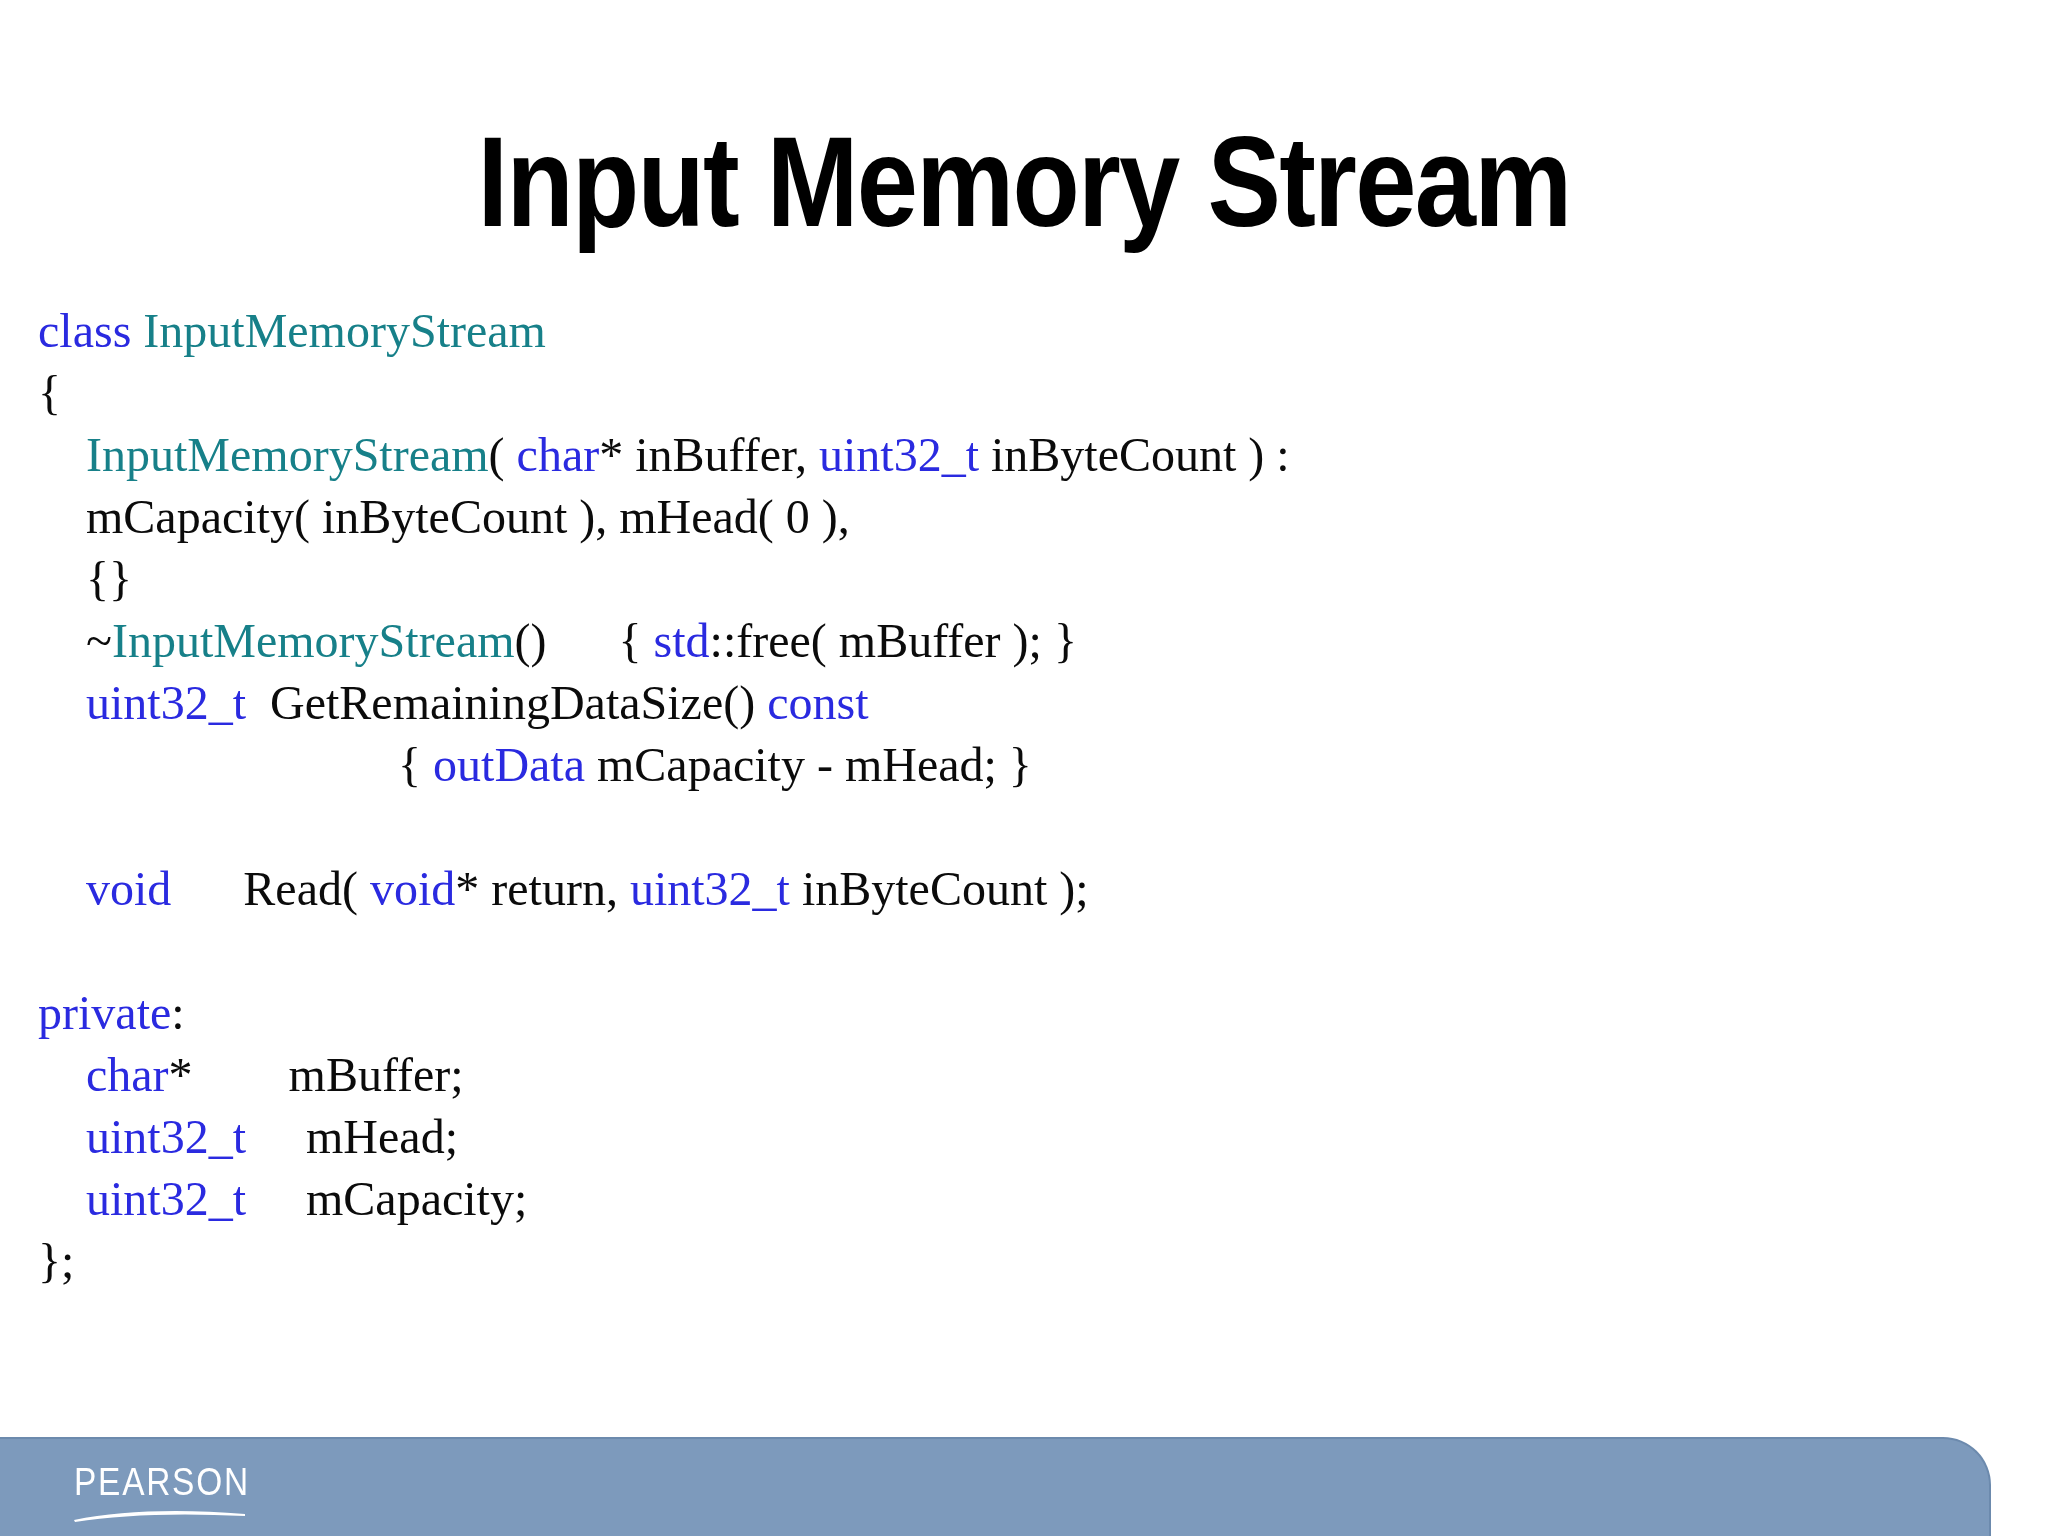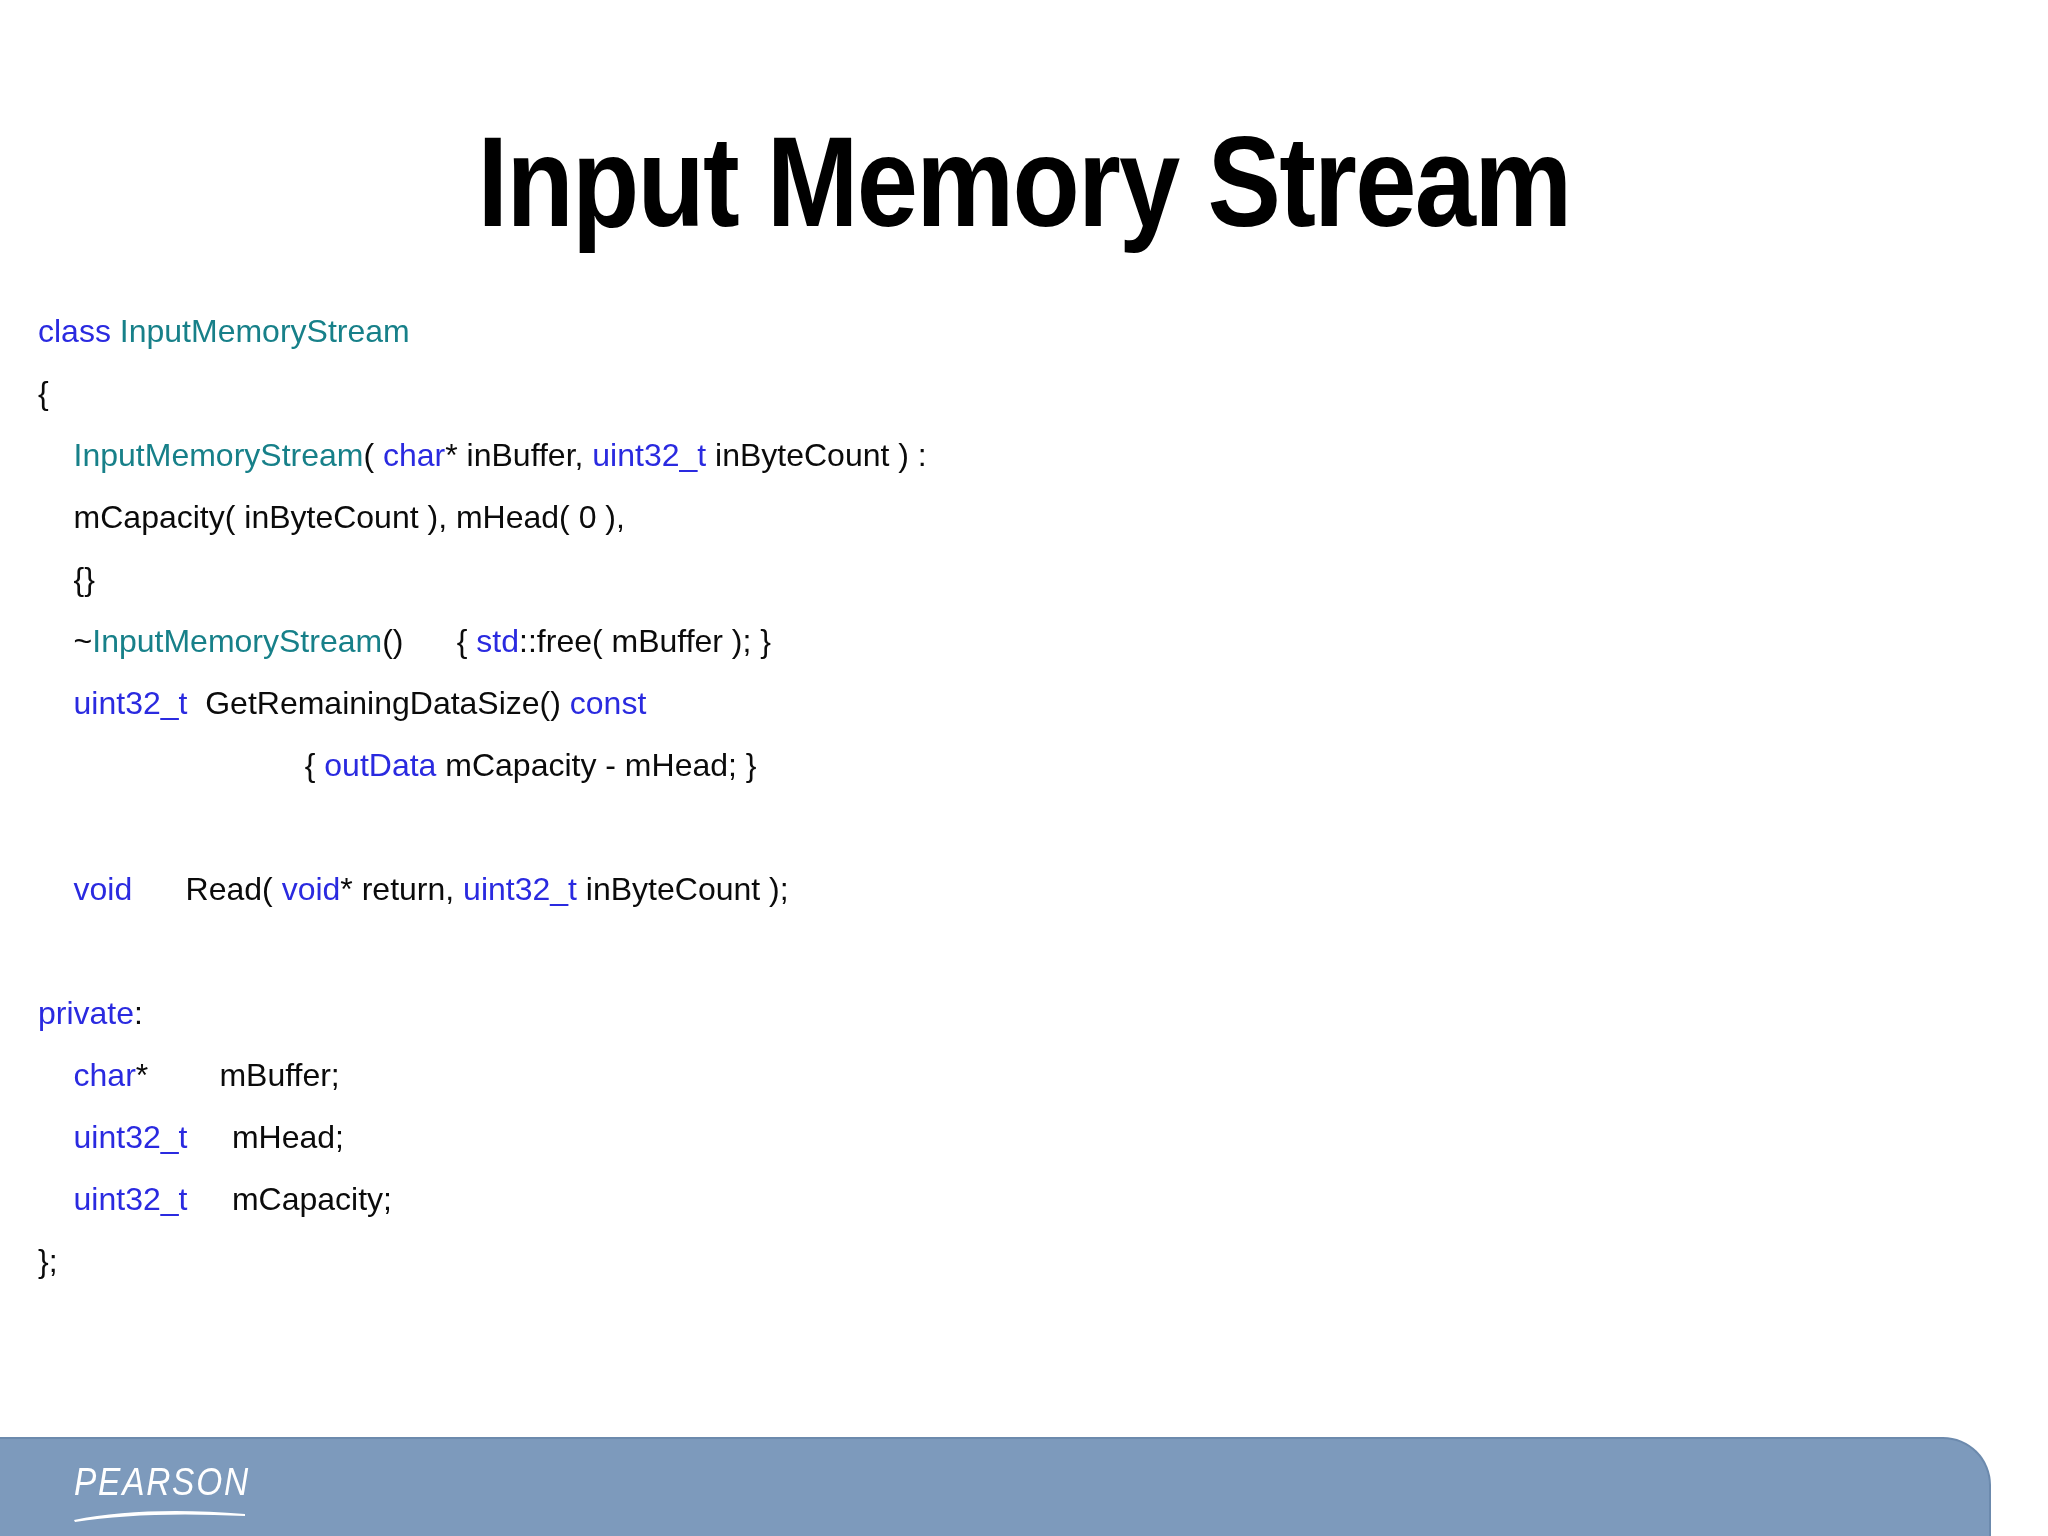--- a/index.html
+++ b/index.html
@@ -30,22 +30,22 @@
     color: #000000;
     letter-spacing: -2px;
     transform: scaleX(0.86);
     transform-origin: 50% 50%;
     white-space: nowrap;
   }
   .code {
     position: absolute;
     top: 300px;
     left: 38px;
-    font-family: Liberation Sans, sans-serif;
-    font-size: 32px;
+    font-family: Liberation Serif, serif;
+    font-size: 48px;
     line-height: 62px;
     color: var(--plain, #0b0b0b);
   }
   .code-line {
     white-space: pre;
     height: 62px;
   }
   .code-line span.k { color: var(--kw, #2a2ae0); }
   .code-line span.t { color: var(--type, #178089); }
   .code-line span.p { color: var(--plain, #0b0b0b); }
@@ -53,21 +53,20 @@
     position: absolute;
     top: 1437px;
     left: 0;
     width: 1991px;
     height: 99px;
     background: var(--footer, #7d9abc);
     border-top: 2px solid #6c8aad;
     border-right: 2px solid #6c8aad;
     border-top-right-radius: 48px;
     box-sizing: border-box;
-    font-style: italic;
   }
   .pearson {
     position: absolute;
     top: 24px;
     left: 74px;
     width: 200px;
   }
   .pearson-word {
     font-family: "Liberation Sans", sans-serif;
     font-weight: 400;

